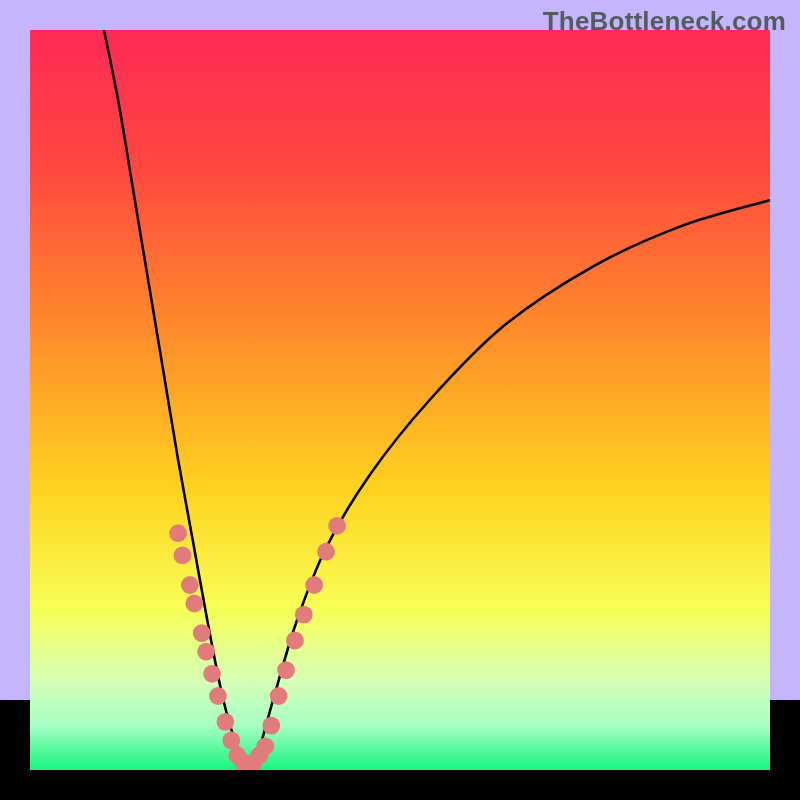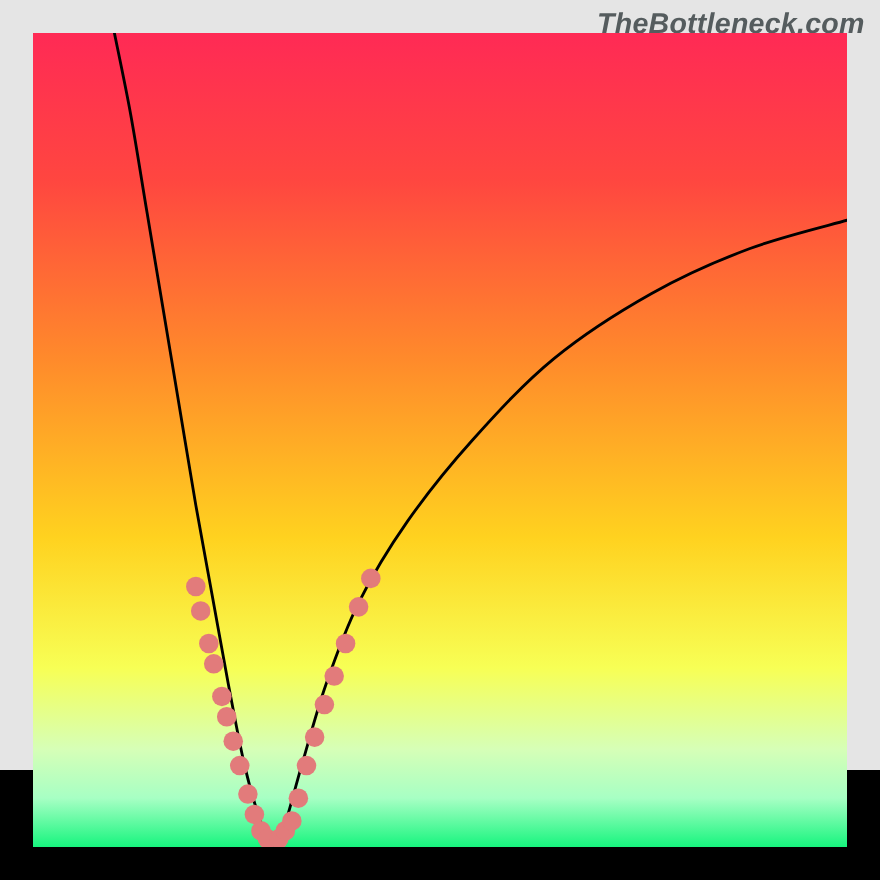--- a/index.html
+++ b/index.html
@@ -1,22 +1,21 @@
 <!DOCTYPE html>
 <html><head>
 <meta charset="utf-8">
 <style>
   * { margin: 0; padding: 0; box-sizing: border-box; }
   html, body { width: 800px; height: 800px; overflow: hidden; background: #000; }
   .outer {
     width: 800px;
     height: 700px;
-    background: #e5e5e5;
+    background: #c4b5fd;
     position: relative;
-    font-style: italic;
   }
   .watermark {
     position: absolute;
     top: 6px;
     right: 14px;
     color: #555c5e;
     font-family: Arial, Helvetica, sans-serif;
     font-size: 26px;
     font-weight: 600;
     letter-spacing: 0.2px;

